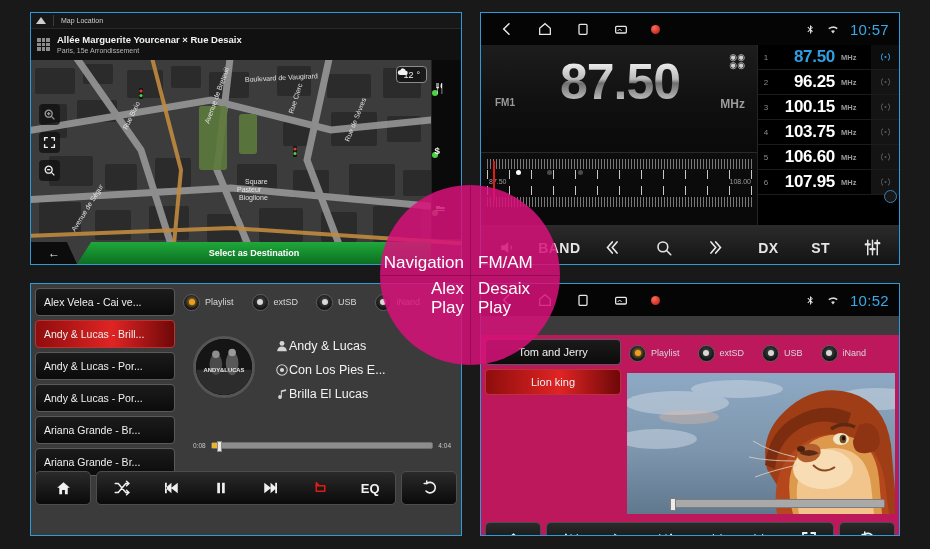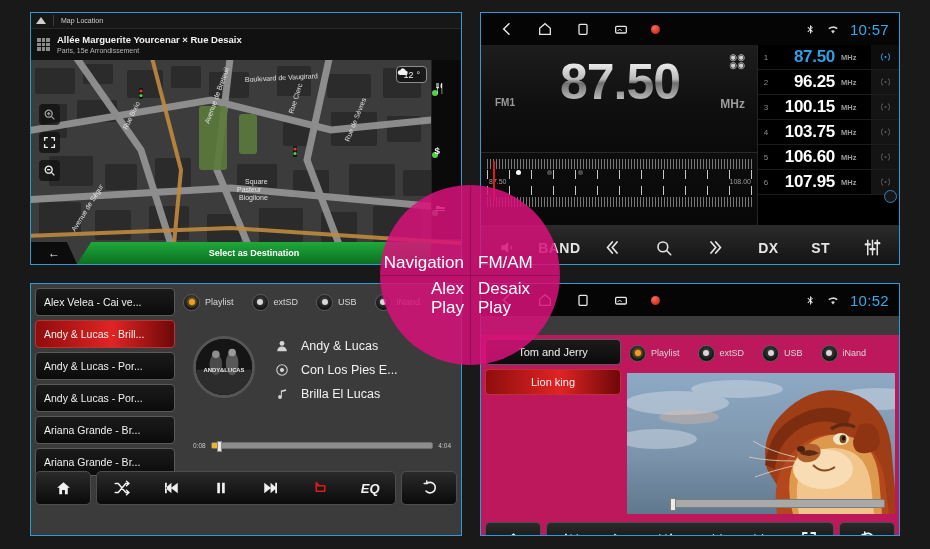--- a/index.html
+++ b/index.html
@@ -126,39 +126,39 @@
   .src .knob { width:17px; height:17px; border-radius:50%;
                background:radial-gradient(circle at 50% 40%,#4a4a4a,#121212 70%);
                border:1px solid #5d5d5d; display:flex; align-items:center; justify-content:center;}
   .src .knob i { width:6px; height:6px; border-radius:50%; background:#d8d8d8; display:block;}
   .src.on .knob i { background:#f0a017; box-shadow:0 0 4px #f0a017; }
   .nowplay { position:absolute; left:152px; top:40px; right:6px; bottom:52px; }
   .albumart { position:absolute; left:10px; top:12px; width:62px; height:62px; border-radius:50%;
               background:#111; border:3px solid #555; overflow:hidden;
               display:flex; align-items:center; justify-content:center; }
   .meta { position:absolute; left:92px; top:10px; }
-  .meta-row { display:flex; align-items:center; gap:12px; height:24px; }
+  .meta-row { display:flex; align-items:center; height:24px; }
   .meta-row span.txt { color:#f2f2f2; font-size:12.5px; }
   .seek { position:absolute; left:10px; right:4px; bottom:6px; height:12px;
           display:flex; align-items:center; gap:5px; }
   .seek .t { color:#c9c9c9; font-size:6.5px; }
   .seek .bar { flex:1; height:7px; border-radius:2px; background:#8d8d8d; position:relative;
                border:1px solid #6e6e6e; }
   .seek .bar em { position:absolute; left:0; top:0; bottom:0; width:5px; background:#f0b323; }
   .seek .bar u { position:absolute; left:5px; top:-2px; width:5px; height:11px;
                  background:#e8e8e8; border:1px solid #888; }
   .transport { position:absolute; left:0; right:0; bottom:0; height:42px; padding:4px;
                display:flex; gap:5px; }
   .tp-btn { border-radius:5px; border:1px solid #4d4d4d;
             background:linear-gradient(#2a2a2a,#0a0a0a); display:flex; align-items:center;
             justify-content:center; color:#f0f0f0; }
   .tp-home { width:56px; }
   .tp-group { flex:1; display:flex; }
   .tp-group .cell { flex:1; display:flex; align-items:center; justify-content:center;
-                    color:#f0f0f0; font-size:13px; font-weight:bold;font-style:italic; }
+                    color:#f0f0f0; font-size:13px; font-weight:bold; }
   .tp-back { width:56px; }
 
   
   #video-panel { left:480px; top:283px; width:420px; height:253px; background:#3b3b3b; }
   .vid-body { position:relative; height:225px; background:#be185d;margin-top:19px; }
   .vid-list { position:absolute; left:4px; top:4px; width:136px; bottom:42px; }
   .vd-item { height:26px; margin-bottom:4px; border-radius:4px; border:1px solid #5a5a5a;
              background:linear-gradient(#1b1b1b,#0b0b0b); color:#efefef; font-size:11px;
              display:flex; align-items:center; justify-content:center; }
   .vd-item.sel { background:linear-gradient(90deg,#8f0d0d,#e02424 55%,#6e0808);

